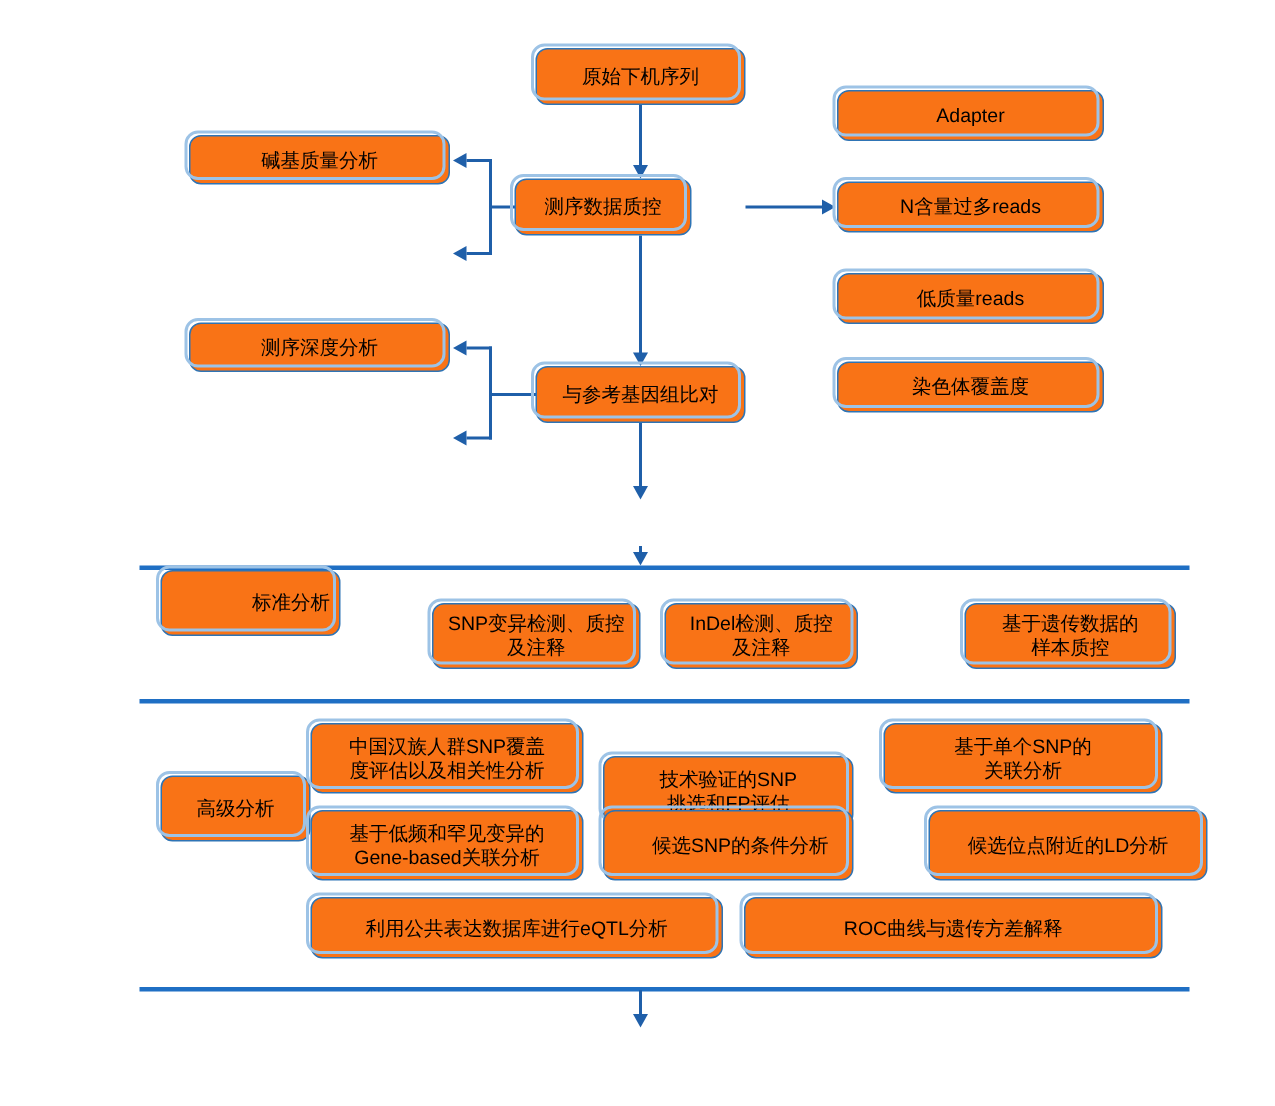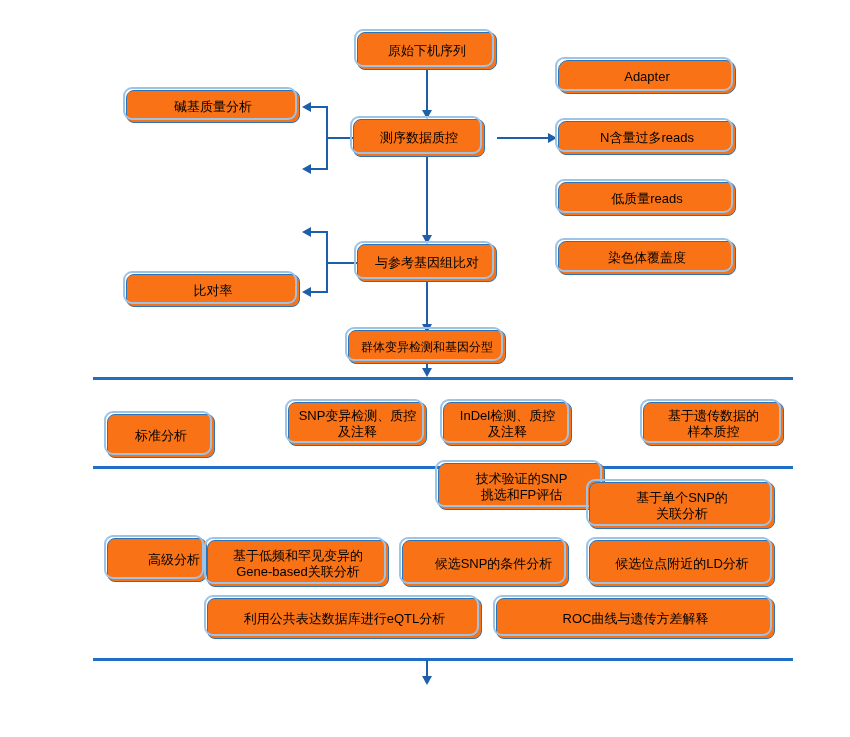--- a/index.html
+++ b/index.html
@@ -97,40 +97,40 @@
 
 <div id="canvas">
 
   <div class="node" style="left:357px; top:32px; width:140px; height:38px;">
     <span class="txt">原始下机序列</span>
   </div>
 
   <div class="conn v" style="left:426px; top:70px; height:41px;"></div>
   <div class="arrow down" style="left:422px; top:110px;"></div>
 
-  <div class="node" style="left:353px; top:119px; width:132px; height:38px;align-items:center;">
+  <div class="node" style="left:343px; top:119px; width:118px; height:38px;align-items:center;">
     <span class="txt">测序数据质控</span>
   </div>
 
   <div class="node" style="left:126px; top:90px; width:174px; height:33px;">
     <span class="txt">碱基质量分析</span>
   </div>
 
 
   <div class="conn h" style="left:326px; top:137px; width:32px;"></div>
   <div class="conn v" style="left:326px; top:106px; height:64px;"></div>
   <div class="conn h" style="left:311px; top:106px; width:17px;"></div>
   <div class="arrow left" style="left:302px; top:102px;"></div>
   <div class="conn h" style="left:311px; top:168px; width:17px;"></div>
   <div class="arrow left" style="left:302px; top:164px;"></div>
 
   <div class="conn h" style="left:497px; top:137px; width:52px;"></div>
   <div class="arrow right" style="left:548px; top:133px;"></div>
 
-  <div class="node" style="left:558px; top:60px; width:178px; height:34px;border-radius:10px;">
+  <div class="node" style="left:558px; top:60px; width:178px; height:34px;">
     <span class="txt">Adapter</span>
   </div>
 
   <div class="node" style="left:558px; top:121px; width:178px; height:34px;">
     <span class="txt">N含量过多reads</span>
   </div>
 
   <div class="node" style="left:558px; top:182px; width:178px; height:34px;">
     <span class="txt">低质量reads</span>
   </div>
@@ -139,90 +139,91 @@
     <span class="txt">染色体覆盖度</span>
   </div>
 
   <div class="conn v" style="left:426px; top:157px; height:79px;"></div>
   <div class="arrow down" style="left:422px; top:235px;"></div>
 
   <div class="node" style="left:357px; top:244px; width:140px; height:38px;">
     <span class="txt">与参考基因组比对</span>
   </div>
 
-
-  <div class="node" style="left:126px; top:274px; width:174px; height:33px;">
-    <span class="txt">比对率</span>
-  </div>
+  <div class="node" style="left:126px; top:215px; width:174px; height:33px;">
+    <span class="txt">测序深度分析</span>
+  </div>
+
 
   <div class="conn h" style="left:326px; top:262px; width:32px;"></div>
   <div class="conn v" style="left:326px; top:231px; height:62px;"></div>
   <div class="conn h" style="left:311px; top:231px; width:17px;"></div>
   <div class="arrow left" style="left:302px; top:227px;"></div>
   <div class="conn h" style="left:311px; top:291px; width:17px;"></div>
   <div class="arrow left" style="left:302px; top:287px;"></div>
 
   <div class="conn v" style="left:426px; top:282px; height:43px;"></div>
   <div class="arrow down" style="left:422px; top:324px;"></div>
 
-  <div class="node" style="left:348px; top:330px; width:158px; height:34px;">
-    <span class="txt" style="font-size:12px;">群体变异检测和基因分型</span>
-  </div>
 
   <div class="conn v" style="left:426px; top:364px; height:11px;"></div>
   <div class="arrow down" style="left:422px; top:368px;"></div>
 
   <div class="divider" style="left:93px; top:377px; width:700px;"></div>
 
-  <div class="node" style="left:107px; top:414px; width:108px; height:44px;">
+  <div class="node" style="left:107px; top:380px; width:120px; height:44px;justify-content:flex-end;">
     <span class="txt">标准分析</span>
   </div>
 
   <div class="node" style="left:288px; top:402px; width:139px; height:44px;">
     <span class="txt">SNP变异检测、质控
 及注释</span>
   </div>
 
   <div class="node" style="left:443px; top:402px; width:129px; height:44px;">
     <span class="txt">InDel检测、质控
 及注释</span>
   </div>
 
   <div class="node" style="left:599px; top:402px; width:141px; height:44px;margin-left:44px;">
     <span class="txt">基于遗传数据的
 样本质控</span>
   </div>
 
   <div class="divider" style="left:93px; top:466px; width:700px;"></div>
 
-  <div class="node" style="left:107px; top:538px; width:100px; height:44px;justify-content:flex-end;">
+  <div class="node" style="left:107px; top:517px; width:100px; height:44px;">
     <span class="txt">高级分析</span>
   </div>
 
-
-  <div class="node" style="left:402px; top:463px; width:167px; height:47px;margin-left:36px;">
+  <div class="node" style="left:207px; top:482px; width:182px; height:47px;">
+    <span class="txt">中国汉族人群SNP覆盖
+度评估以及相关性分析</span>
+  </div>
+
+  <div class="node" style="left:402px; top:504px; width:167px; height:47px;">
     <span class="txt">技术验证的SNP
 挑选和FP评估</span>
   </div>
 
   <div class="node" style="left:207px; top:540px; width:182px; height:47px;">
     <span class="txt">基于低频和罕见变异的
 Gene-based关联分析</span>
   </div>
 
   <div class="node" style="left:589px; top:482px; width:186px; height:47px;">
     <span class="txt">基于单个SNP的
 关联分析</span>
   </div>
 
   <div class="node" style="left:402px; top:540px; width:167px; height:47px;padding-left:16px;">
     <span class="txt">候选SNP的条件分析</span>
   </div>
 
-  <div class="node" style="left:589px; top:540px; width:186px; height:47px;">
+  <div class="node" style="left:619px; top:540px; width:186px; height:47px;">
     <span class="txt">候选位点附近的LD分析</span>
   </div>
 
   <div class="node" style="left:207px; top:598px; width:275px; height:41px;">
     <span class="txt">利用公共表达数据库进行eQTL分析</span>
   </div>
 
   <div class="node" style="left:496px; top:598px; width:279px; height:41px;">
     <span class="txt">ROC曲线与遗传方差解释</span>
   </div>

